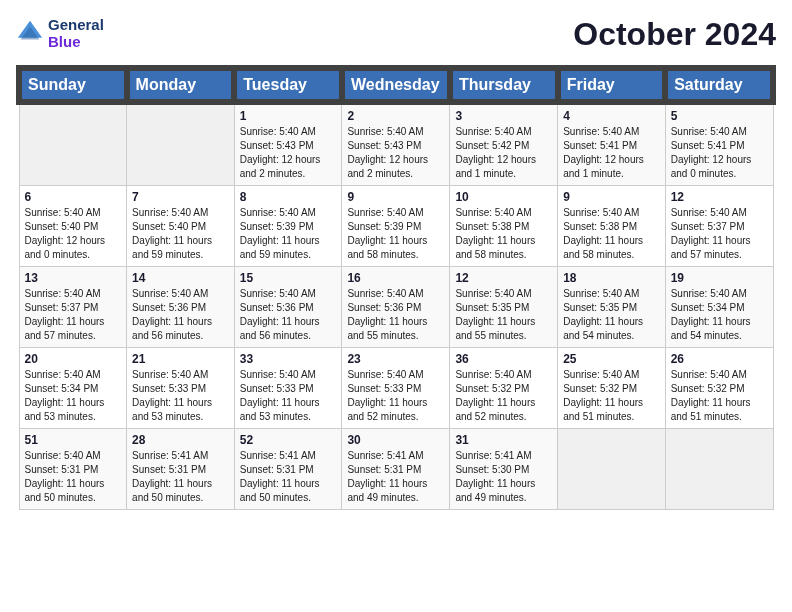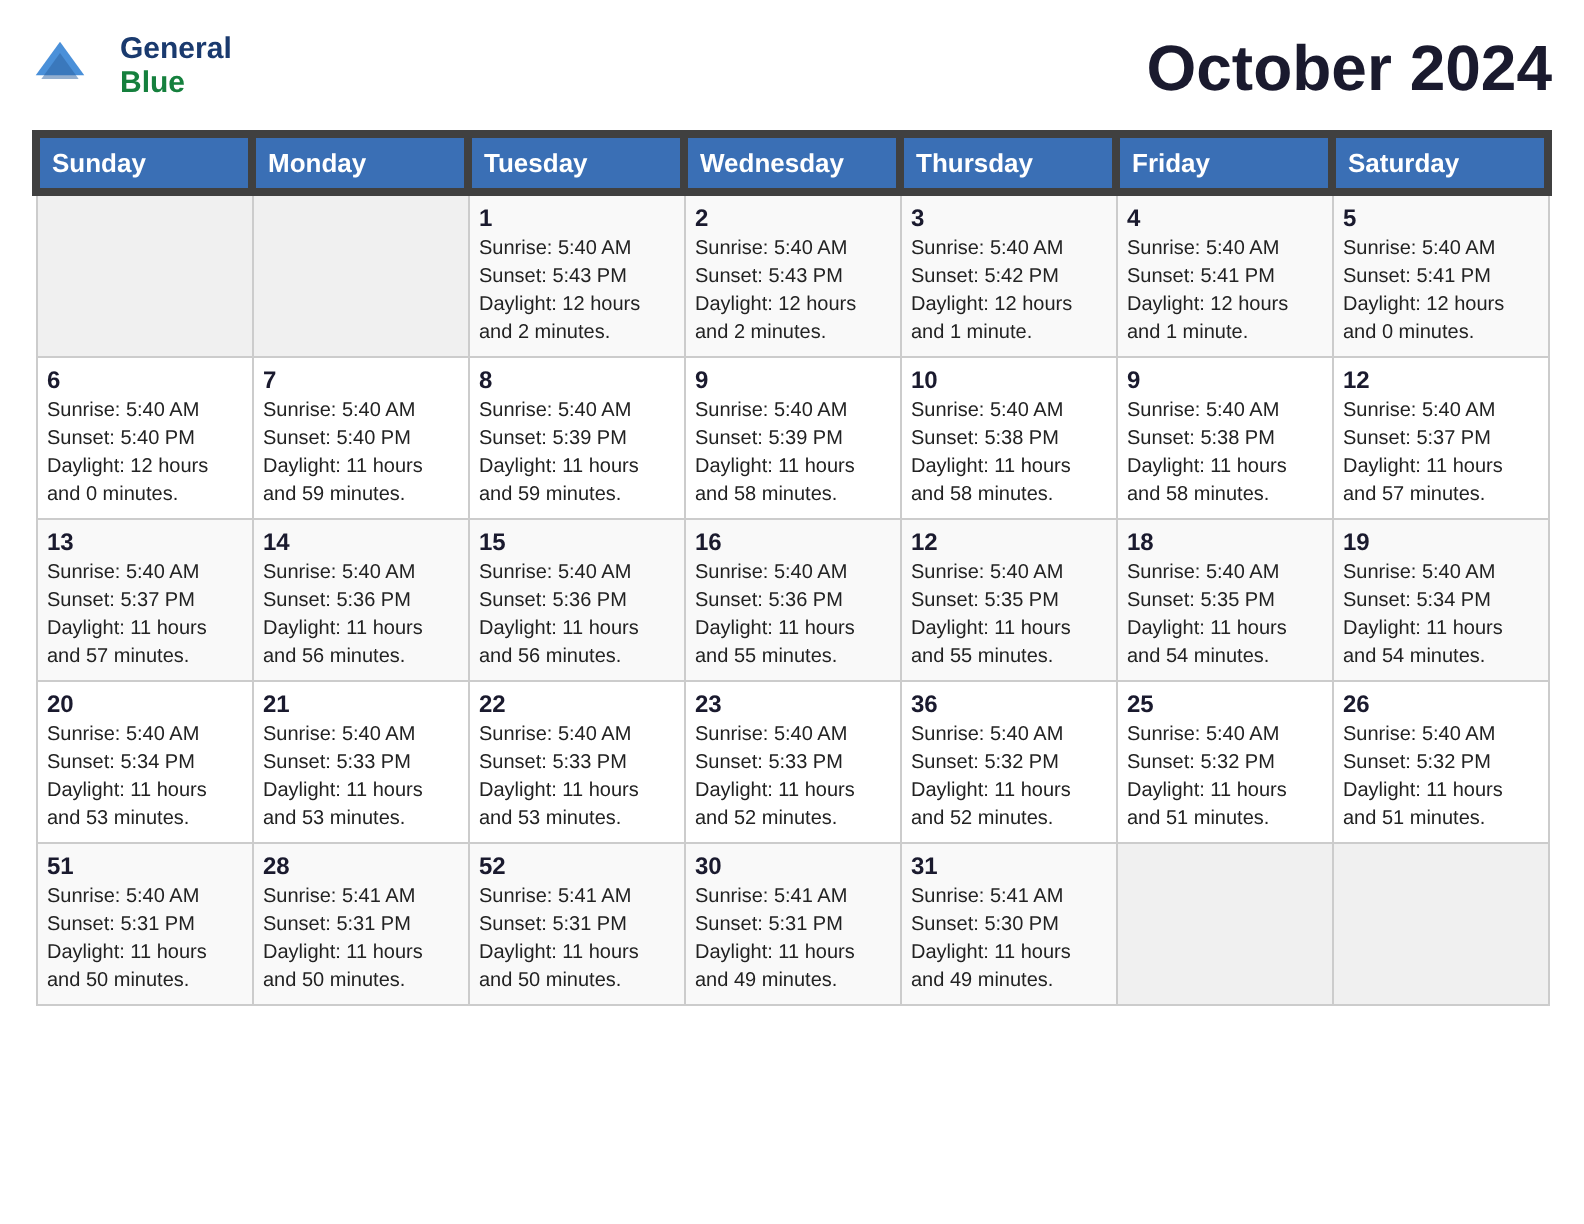--- a/index.html
+++ b/index.html
@@ -12,21 +12,21 @@
     }
     .header {
       display: flex;
       justify-content: space-between;
       align-items: flex-start;
       margin-bottom: 12px;
     }
     .logo {
       display: flex;
       align-items: center;
-      gap: 16px;
+      gap: 4px;
     }
     .logo-icon {
       width: 28px;
       height: 28px;
     }
     .title-block {
       text-align: right;
       margin-left: 33px;
     }
     .month-title {
@@ -41,23 +41,23 @@
     .calendar {
       width: 100%;
       border-collapse: collapse;
       font-size: 10.5px;
     }
     .calendar th {
       background: #3a6fb5;
       color: #fff;
       text-align: left;
       padding: 5px 6px;
-      font-size: 13px;
+      font-size: 16px;
       font-weight: bold;
-      border: 4px solid #404040;
+      border: 6px solid #404040;
     }
     .calendar td {
       vertical-align: top;
       border: 1px solid #ccc;
       padding: 4px 5px;
       width: 108px;
       min-height: 80px;
       background: #fff;
     }
     .calendar tr:nth-child(odd) td {
@@ -85,21 +85,21 @@
 <body>
 
 <div class="header">
   <div class="logo">
     <svg class="logo-icon" viewBox="0 0 30 30">
       <polygon points="15,2 28,20 2,20" fill="#4a90d9"></polygon>
       <polygon points="15,8 25,22 5,22" fill="#2a5fa0" opacity="0.5"></polygon>
     </svg>
     <div>
       <div style="font-size:15px;font-weight:bold;color:#1a3a6e;">General</div>
-      <div style="font-size:15px;font-weight:bold;color:#15803d;">Blue</div>
+      <div style="font-size:15px;font-weight:bold;color:#6d28d9;">Blue</div>
     </div>
   </div>
   <div class="title-block">
     <div class="month-title">October 2024</div>
   </div>
 </div>
 
 <table class="calendar">
   <thead>
     <tr>
@@ -200,21 +200,21 @@
       <tr>
         <td>
           <div class="day-num">20</div>
           <div class="day-info">Sunrise: 5:40 AM<br>Sunset: 5:34 PM<br>Daylight: 11 hours and 53 minutes.</div>
         </td>
         <td>
           <div class="day-num">21</div>
           <div class="day-info">Sunrise: 5:40 AM<br>Sunset: 5:33 PM<br>Daylight: 11 hours and 53 minutes.</div>
         </td>
         <td>
-          <div class="day-num">22</div>
+          <div class="day-num">33</div>
           <div class="day-info">Sunrise: 5:40 AM<br>Sunset: 5:33 PM<br>Daylight: 11 hours and 53 minutes.</div>
         </td>
         <td>
           <div class="day-num">23</div>
           <div class="day-info">Sunrise: 5:40 AM<br>Sunset: 5:33 PM<br>Daylight: 11 hours and 52 minutes.</div>
         </td>
         <td>
           <div class="day-num">36</div>
           <div class="day-info">Sunrise: 5:40 AM<br>Sunset: 5:32 PM<br>Daylight: 11 hours and 52 minutes.</div>
         </td>

